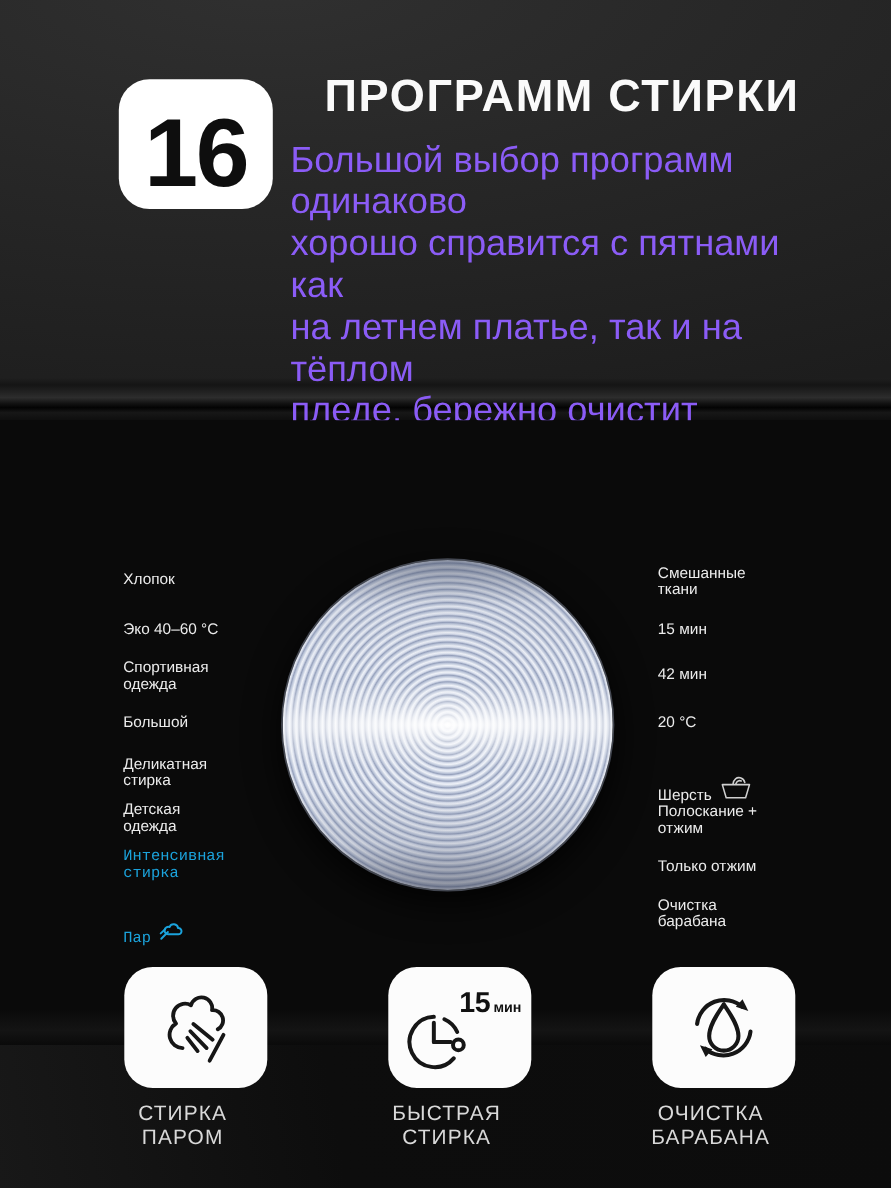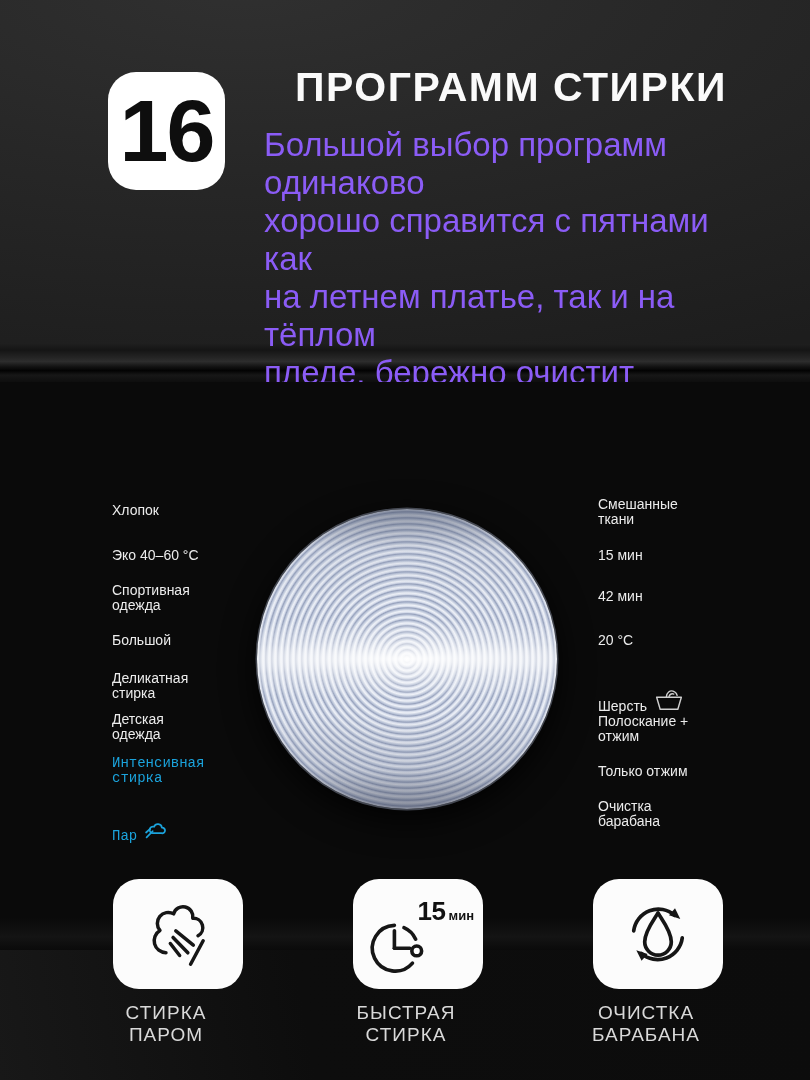--- a/index.html
+++ b/index.html
@@ -8,22 +8,22 @@
   .stage { position:relative; width:810px; height:1080px; background:#0b0b0b; }
 
   
   .hero { position:absolute; left:0; top:0; width:810px; height:346px;
           background: radial-gradient(130% 120% at 30% -5%, #303030 0%, #272727 45%, #1d1d1d 100%); }
   .machine-edge { position:absolute; left:0; top:344px; width:810px; height:38px;
           background: linear-gradient(180deg,
             #1e1e1e 0%, #151515 16%, #232323 34%, #2d2d2d 46%,
             #121212 60%, #030303 70%, #171717 82%, #0e0e0e 100%); }
 
-  .count-badge { position:absolute; left:108px; top:72px; width:117px; height:118px;
-          background:#ffffff; border-radius:28px; display:flex; align-items:center;
+  .count-badge { position:absolute; left:108px; top:72px; width:140px; height:118px;
+          background:#ffffff; border-radius:28px; display:flex; align-items:flex-end;
           justify-content:center; }
   .count-badge span { font-size:88px; font-weight:700; color:#0e0e0e; letter-spacing:-2px; }
 
   .promo-title { position:absolute; left:264px; top:64px; font-size:41px; font-weight:700;
           color:#fafafa; letter-spacing:1.5px; white-space:nowrap;margin-left:31px; }
   .promo-desc { position:absolute; left:264px; top:126px; width:480px; font-size:33px;
           line-height:38px; color:#8b5cf6; white-space:pre-line; }
 
   
   .panel { position:absolute; left:0; top:382px; width:810px; height:698px; background:#0a0a0a; }
@@ -38,21 +38,21 @@
       radial-gradient(closest-side, rgba(255,255,255,0.95) 0%, rgba(255,255,255,0) 4%),
       radial-gradient(145% 13% at 50% 50%, rgba(255,255,255,0.95) 0%, rgba(255,255,255,0.35) 50%, rgba(255,255,255,0) 100%),
       linear-gradient(180deg, rgba(70,79,102,0.55) 0%, rgba(120,130,155,0.12) 14%, rgba(255,255,255,0) 32%,
                       rgba(255,255,255,0) 68%, rgba(95,104,128,0.22) 86%, rgba(58,64,84,0.55) 100%),
       repeating-radial-gradient(circle at 50% 50%, #eff2f8 0px, #b7c1d6 2.2px, #96a1bc 3.2px, #d8deec 4.6px, #eff2f8 6px);
     box-shadow: 0 0 0 1.5px rgba(145,153,175,0.45), 0 10px 34px rgba(0,0,0,0.9);
   }
 
   
   .program { position:absolute; font-size:14px; line-height:14.5px; color:#ececec;
-             white-space:pre-line; display:flex; align-items:flex-end; gap:7px; }
+             white-space:pre-line; display:flex; align-items:flex-end; gap:7px;margin-top:16px; }
   .program.left  { left:112px; }
   .program.right { left:598px; }
   .program.blue  { color:var(--accent-blue,#1ba3dc);font-family:Liberation Mono, monospace; }
   .program svg { flex:0 0 auto; }
 
   
   .card { position:absolute; top:879px; width:130px; height:110px; background:#fcfcfc;
           border-radius:26px; display:flex; align-items:center; justify-content:center; }
   .card.c1 { left:113px; } .card.c2 { left:353px; } .card.c3 { left:593px; }
   .badge-15 { position:absolute; top:9px; right:9px; display:flex; align-items:baseline; gap:3px;

